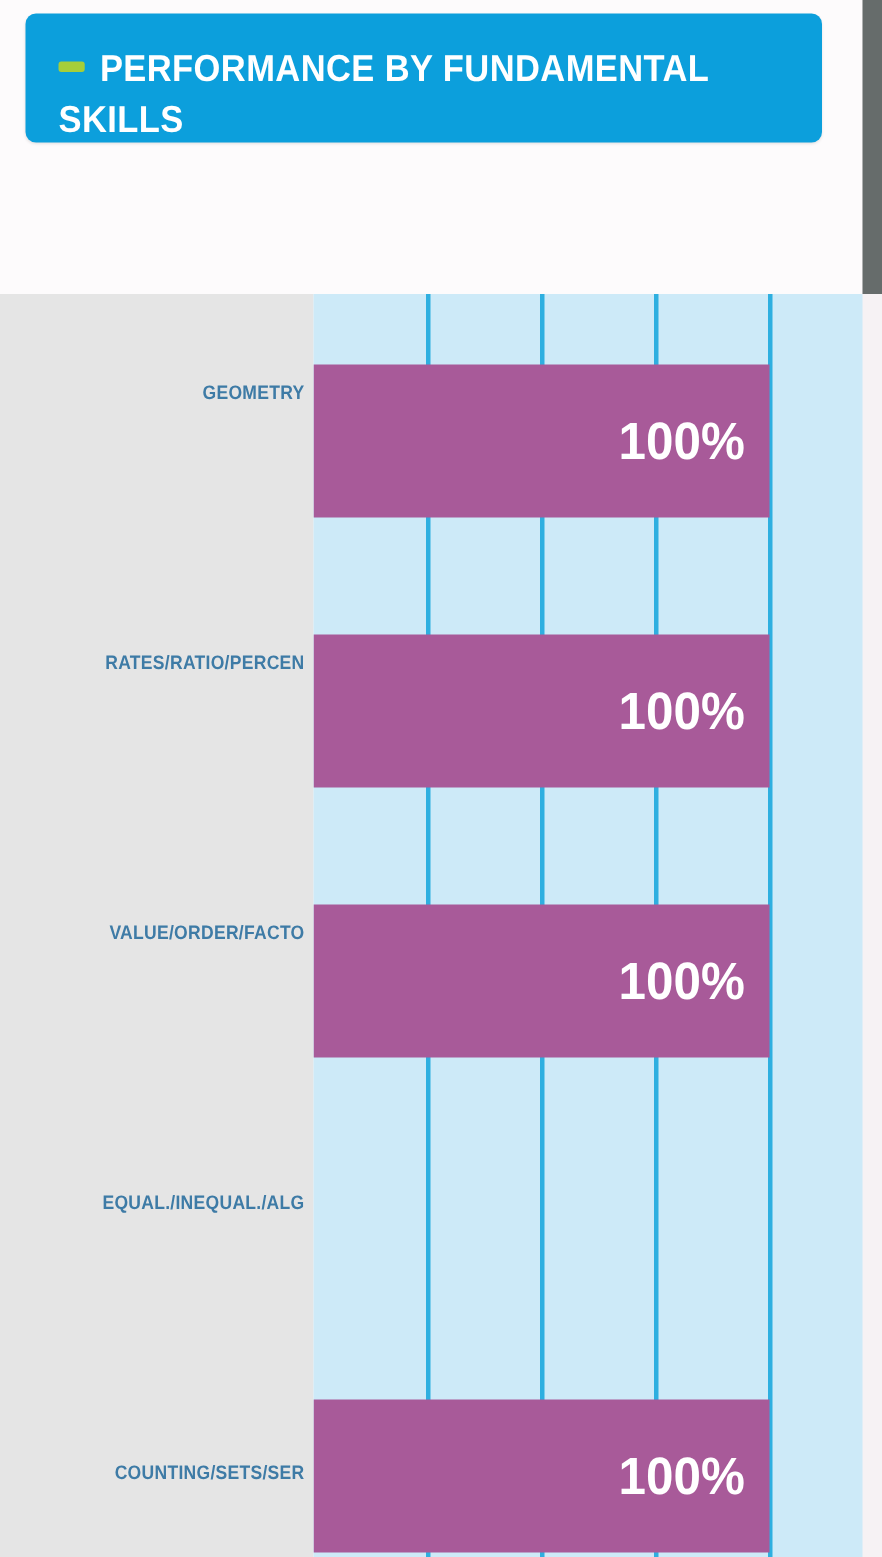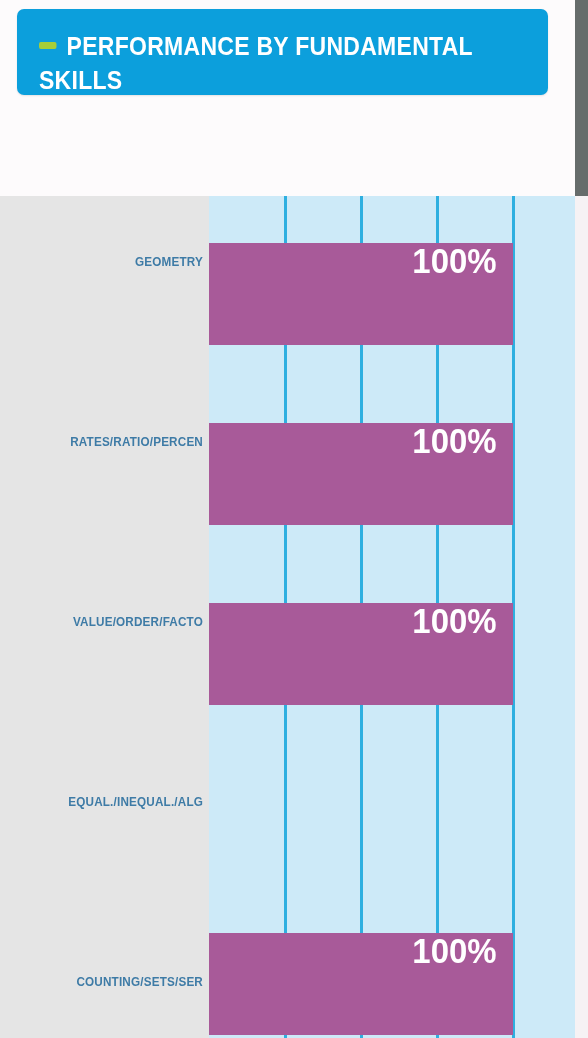--- a/index.html
+++ b/index.html
@@ -118,21 +118,21 @@
     background: #2eafe0;
     z-index: 3;
   }
   .bar {
     position: absolute;
     left: 0;
     background: #a85a99;
     z-index: 4;
     box-sizing: border-box;
     display: flex;
-    align-items: flex-start;
+    align-items: center;
     justify-content: flex-end;
     padding-right: 16px;
   }
   .bar-value {
     font-family: "Liberation Sans Narrow", "Liberation Sans", sans-serif;
     font-size: 35px;
     font-weight: bold;
     color: #ffffff;
     letter-spacing: 0px;
     line-height: 35px;

